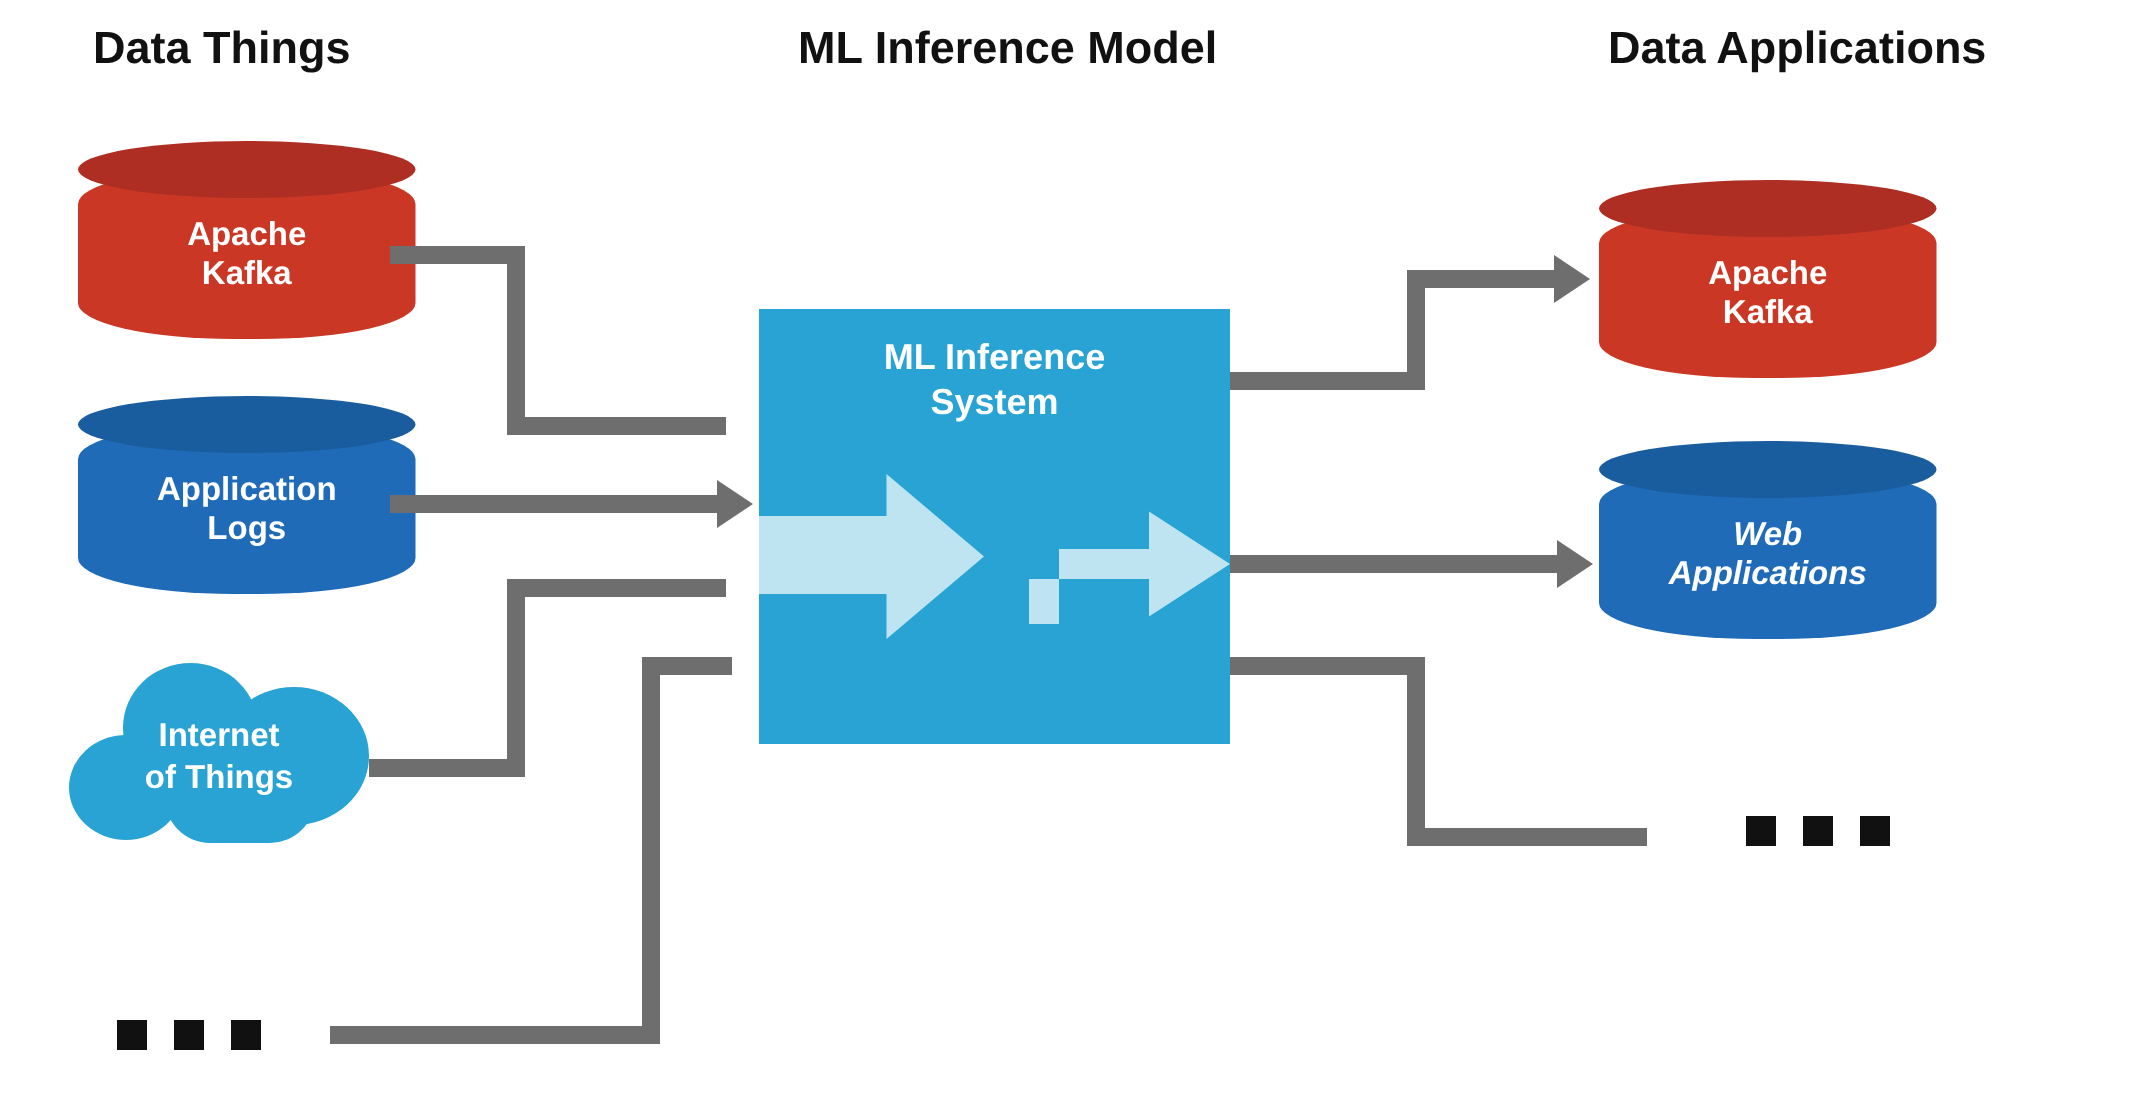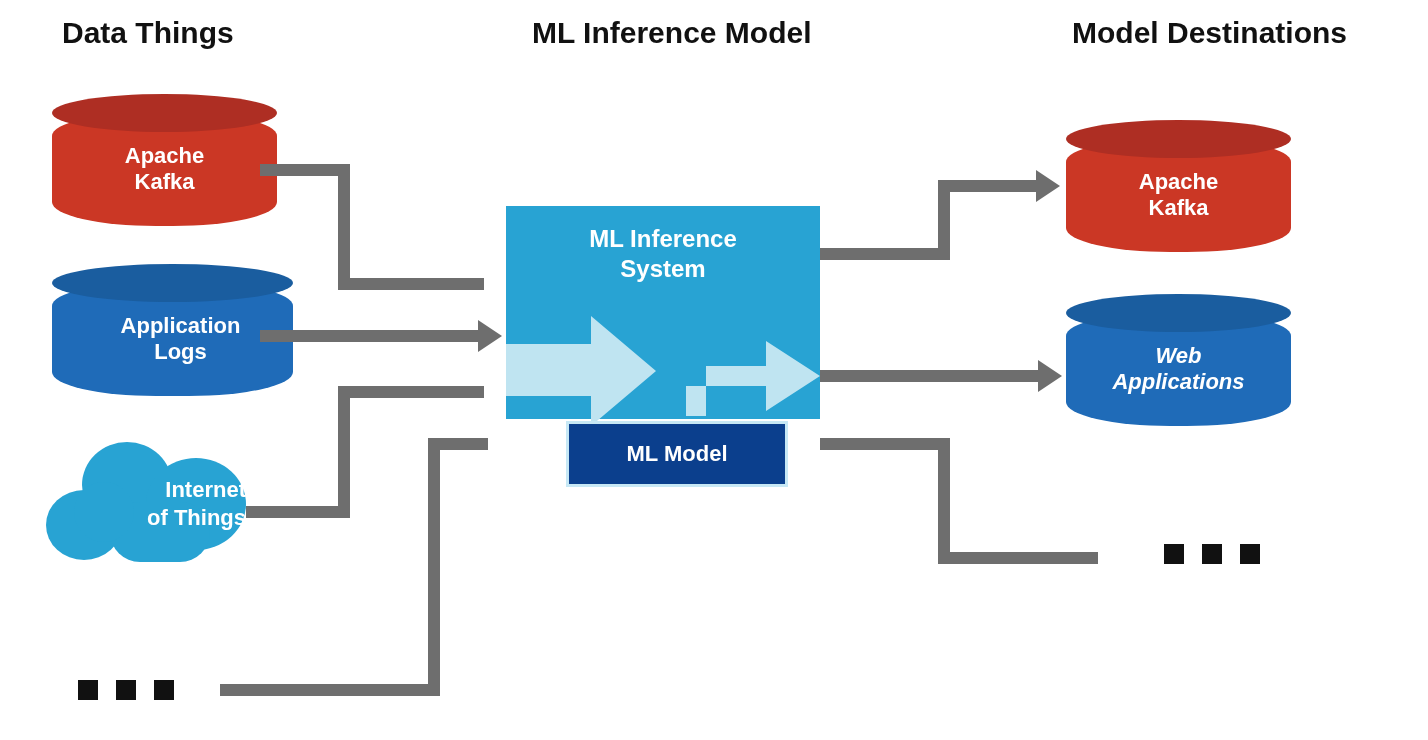--- a/index.html
+++ b/index.html
@@ -48,21 +48,21 @@
 
   
   .cloud {
     position: absolute;
     width: 200px;
     height: 128px;
     color: #fff;
     font-weight: 700;
     font-size: 22px;
     line-height: 1.25;
-    text-align: right;
+    text-align: center;
   }
   .cloud .bump {
     position: absolute;
     background: #28a3d3;
     border-radius: 50%;
   }
   .cloud .b1 { left: 0; top: 58px; width: 76px; height: 70px; }
   .cloud .b2 { left: 36px; top: 10px; width: 90px; height: 86px; }
   .cloud .b3 { left: 100px; top: 26px; width: 100px; height: 92px; }
   .cloud .b4 { left: 64px; top: 70px; width: 100px; height: 60px; border-radius: 40px; }
@@ -108,56 +108,53 @@
     border-left: 24px solid #6e6e6e;
   }
   .dots { position: absolute; }
   .dot { display: inline-block; width: 20px; height: 20px; background: #111; margin-right: 18px; }
 </style>
 </head>
 <body>
 
 <div class="heading" style="left:62px; top:16px;">Data Things</div>
 <div class="heading" style="left:532px; top:16px;">ML Inference Model</div>
-<div class="heading" style="left:1072px; top:16px;">Model Destinations</div>
+<div class="heading" style="left:1072px; top:16px;">Data Applications</div>
 
 <div class="cylinder cyl-red" style="left:52px; top:112px;">
   <span>Apache<br>Kafka</span>
 </div>
 
-<div class="cylinder cyl-blue" style="left:52px; top:282px;padding-left:16px;">
+<div class="cylinder cyl-blue" style="left:52px; top:282px;">
   <span>Application<br>Logs</span>
 </div>
 
 <div class="cloud" style="left:46px; top:432px;">
   <span class="bump b1"></span>
     <span class="bump b2"></span>
     <span class="bump b3"></span>
     <span class="bump b4"></span>
     <span class="bump b5"></span>
   <span class="lbl">Internet<br>of Things</span>
 </div>
 
 <div class="dots" style="left:78px; top:680px;">
   <span class="dot"></span><span class="dot"></span><span class="dot"></span>
 </div>
 
-<div class="host" style="left:506px; top:206px; width:314px; height:213px;">
+<div class="host" style="left:506px; top:206px; width:314px; height:290px;">
   <div class="host-title">ML Inference<br>System</div>
 
   <svg width="314" height="290" style="position:absolute; left:0; top:0;">
 
     <polygon points="0,138 85,138 85,110 150,165 85,220 85,190 0,190" fill="#bfe4f1"></polygon>
 
     <path d="M200 210 L200 160 L260 160 L260 135 L314 170 L260 205 L260 180 L180 180 L180 210 Z" fill="#bfe4f1"></path>
   </svg>
 
-  <div class="model-box" style="left:60px; top:215px; width:216px; height:60px;">
-    <span>ML Model</span>
-  </div>
 </div>
 
 <div class="line-h" style="left:260px; top:164px; width:90px;"></div>
 <div class="line-v" style="left:338px; top:164px; height:126px;"></div>
 <div class="line-h" style="left:338px; top:278px; width:146px;"></div>
 
 <div class="line-h" style="left:260px; top:330px; width:220px;"></div>
 <div class="arrowhead" style="left:478px; top:320px;"></div>
 
 <div class="line-h" style="left:246px; top:506px; width:104px;"></div>

